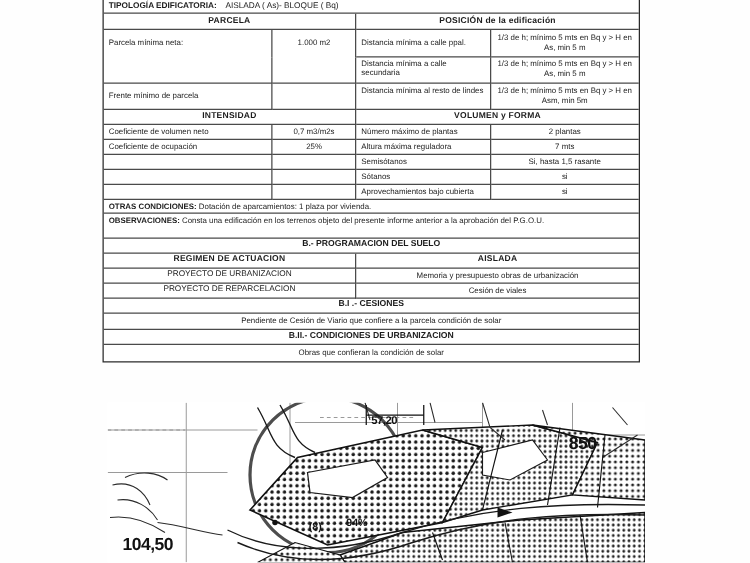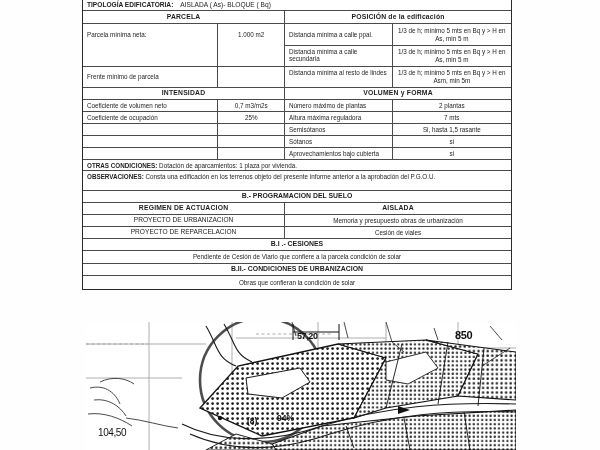--- a/index.html
+++ b/index.html
@@ -66,22 +66,22 @@
   }
   .map svg{display:block;}
   .maplabel{
     position:absolute;
     font-family:"Liberation Sans", sans-serif;
     font-size:8px;
     color:#111;
     white-space:nowrap;
   }
   .lbl-5720{left:297px;top:331px;font-size:9px;font-weight:bold;letter-spacing:-.4px;}
-  .lbl-850{left:455px;top:329px;font-size:11px;font-weight:bold;letter-spacing:-.4px;}
-  .lbl-10450{left:98px;top:427px;font-size:10px;font-weight:normal;letter-spacing:-.4px;}
+  .lbl-850{left:455px;top:346px;font-size:14px;font-weight:bold;letter-spacing:-.4px;}
+  .lbl-10450{left:98px;top:427px;font-size:14px;font-weight:bold;letter-spacing:-.4px;}
   .lbl-8{left:247px;top:416px;font-size:8.5px;font-weight:bold;}
   .lbl-10pc{left:277px;top:413px;font-size:8.5px;font-weight:bold;}
 </style>
 </head>
 <body>
 
 <div class="sheet">
 
   <div class="tbl">
 

